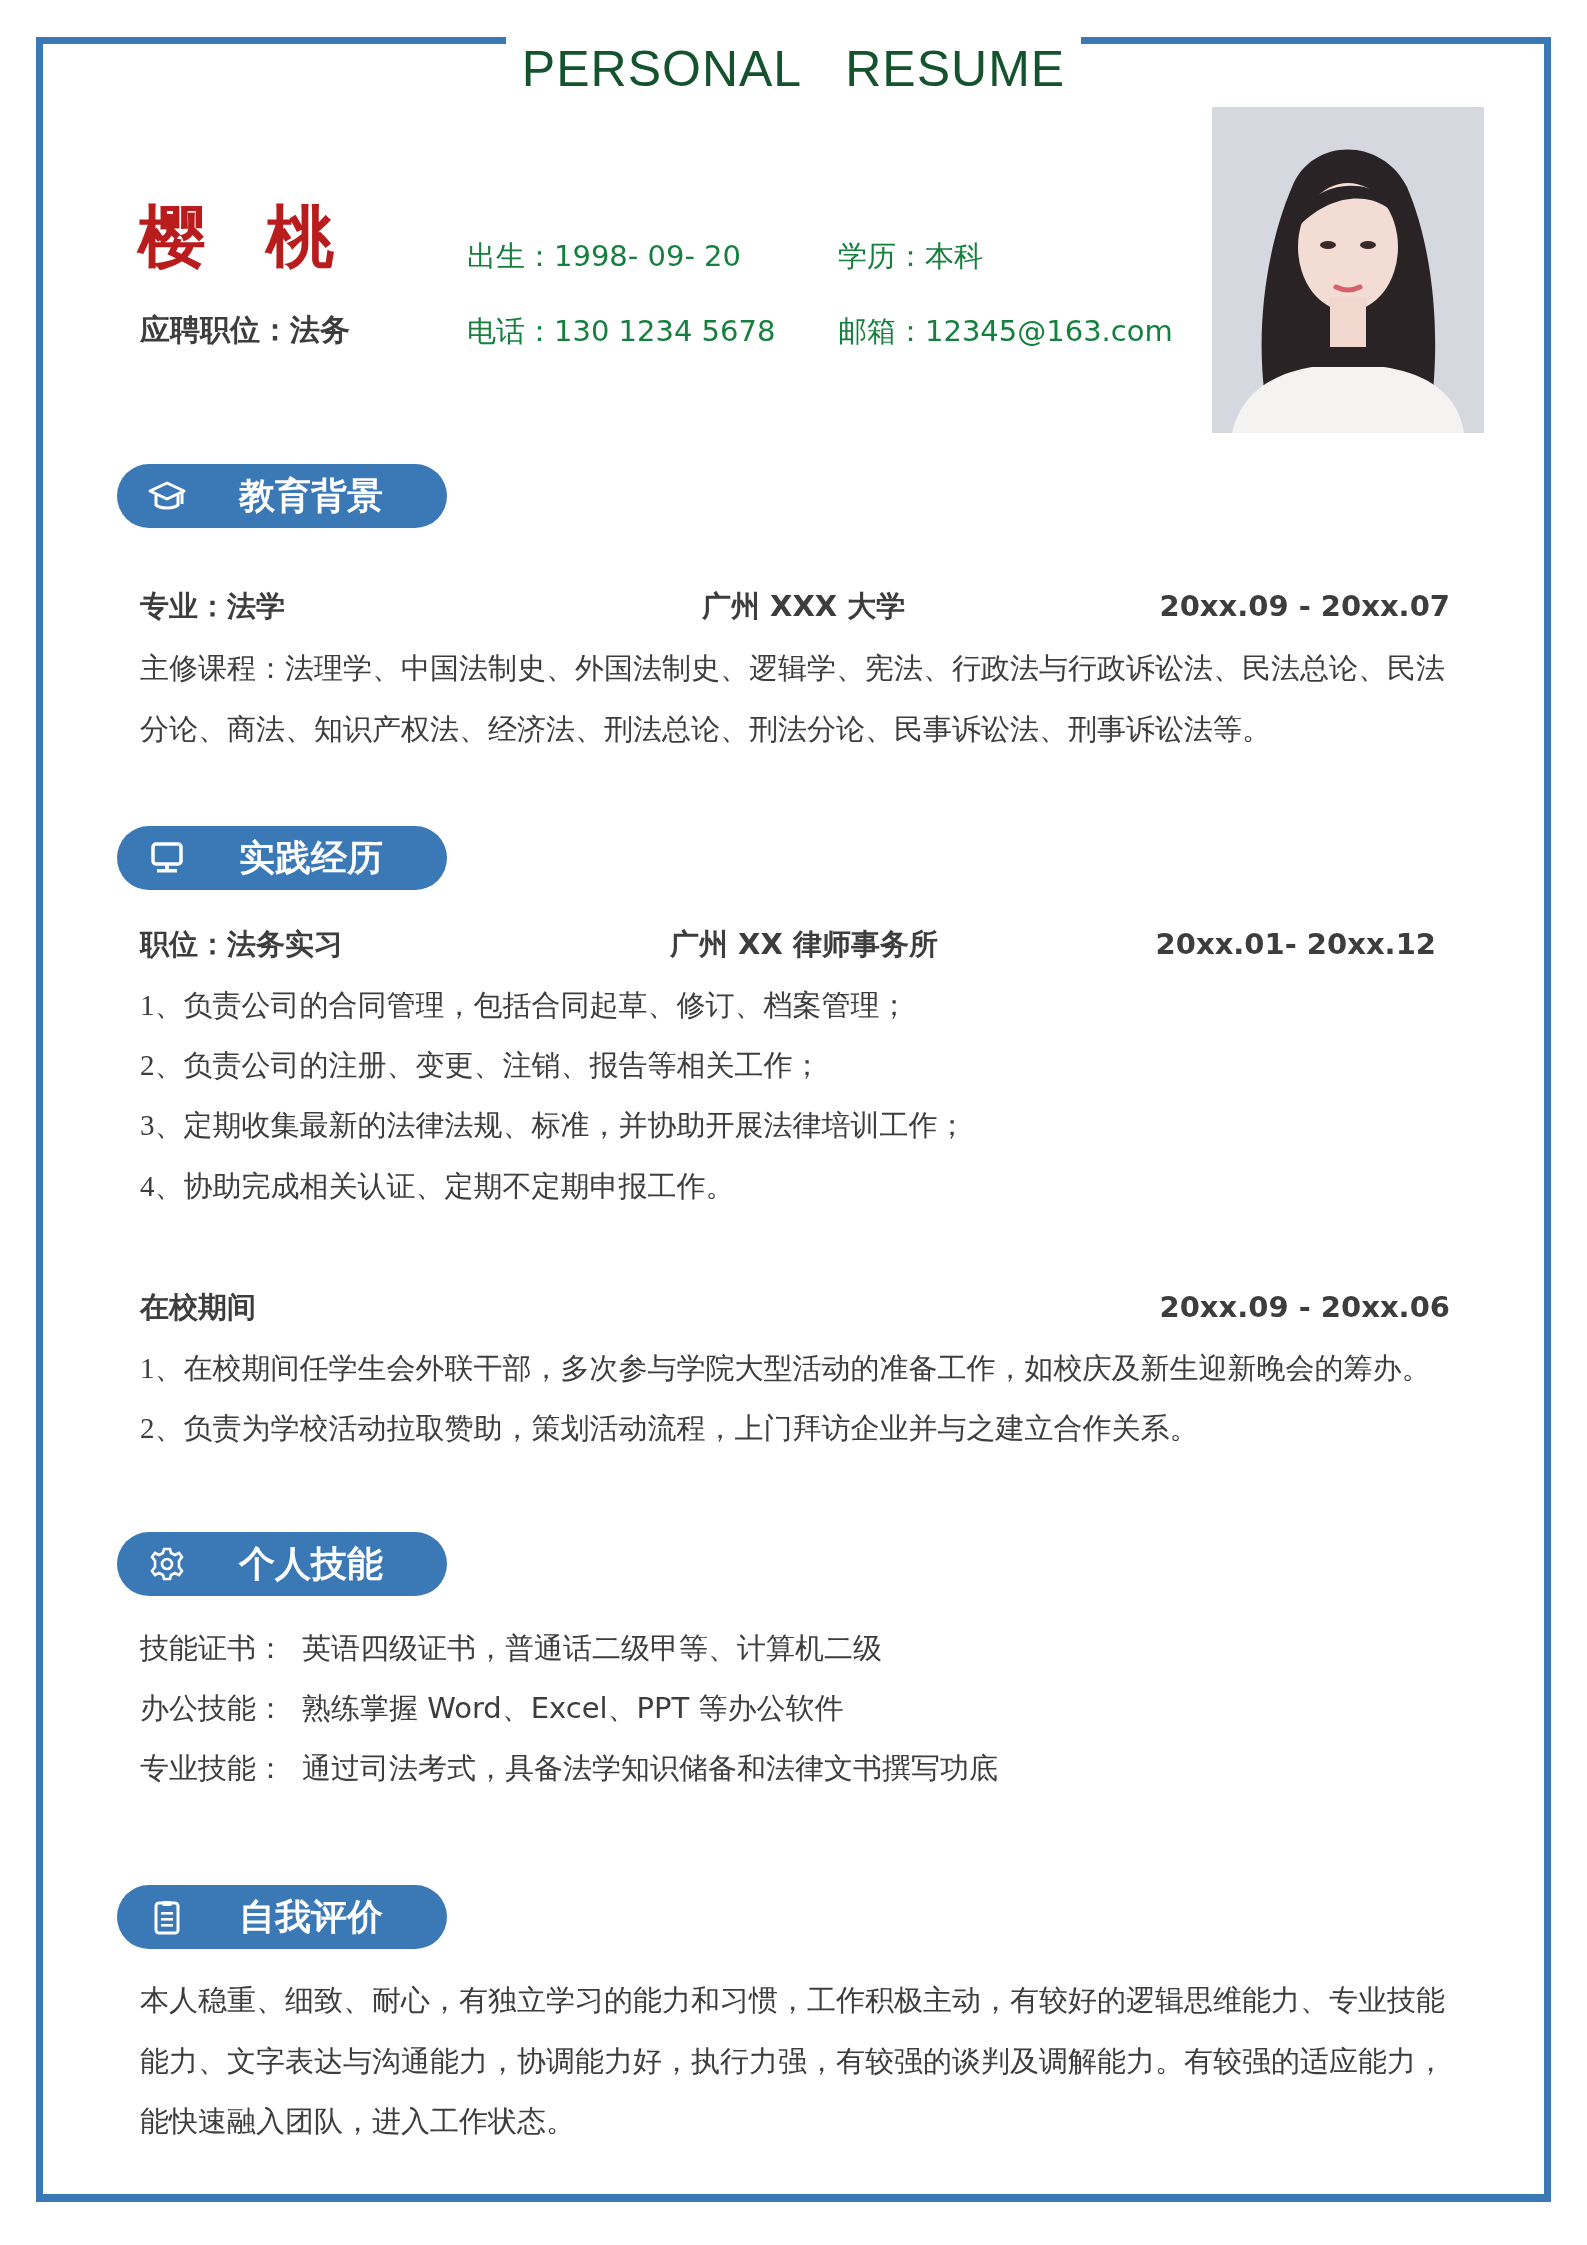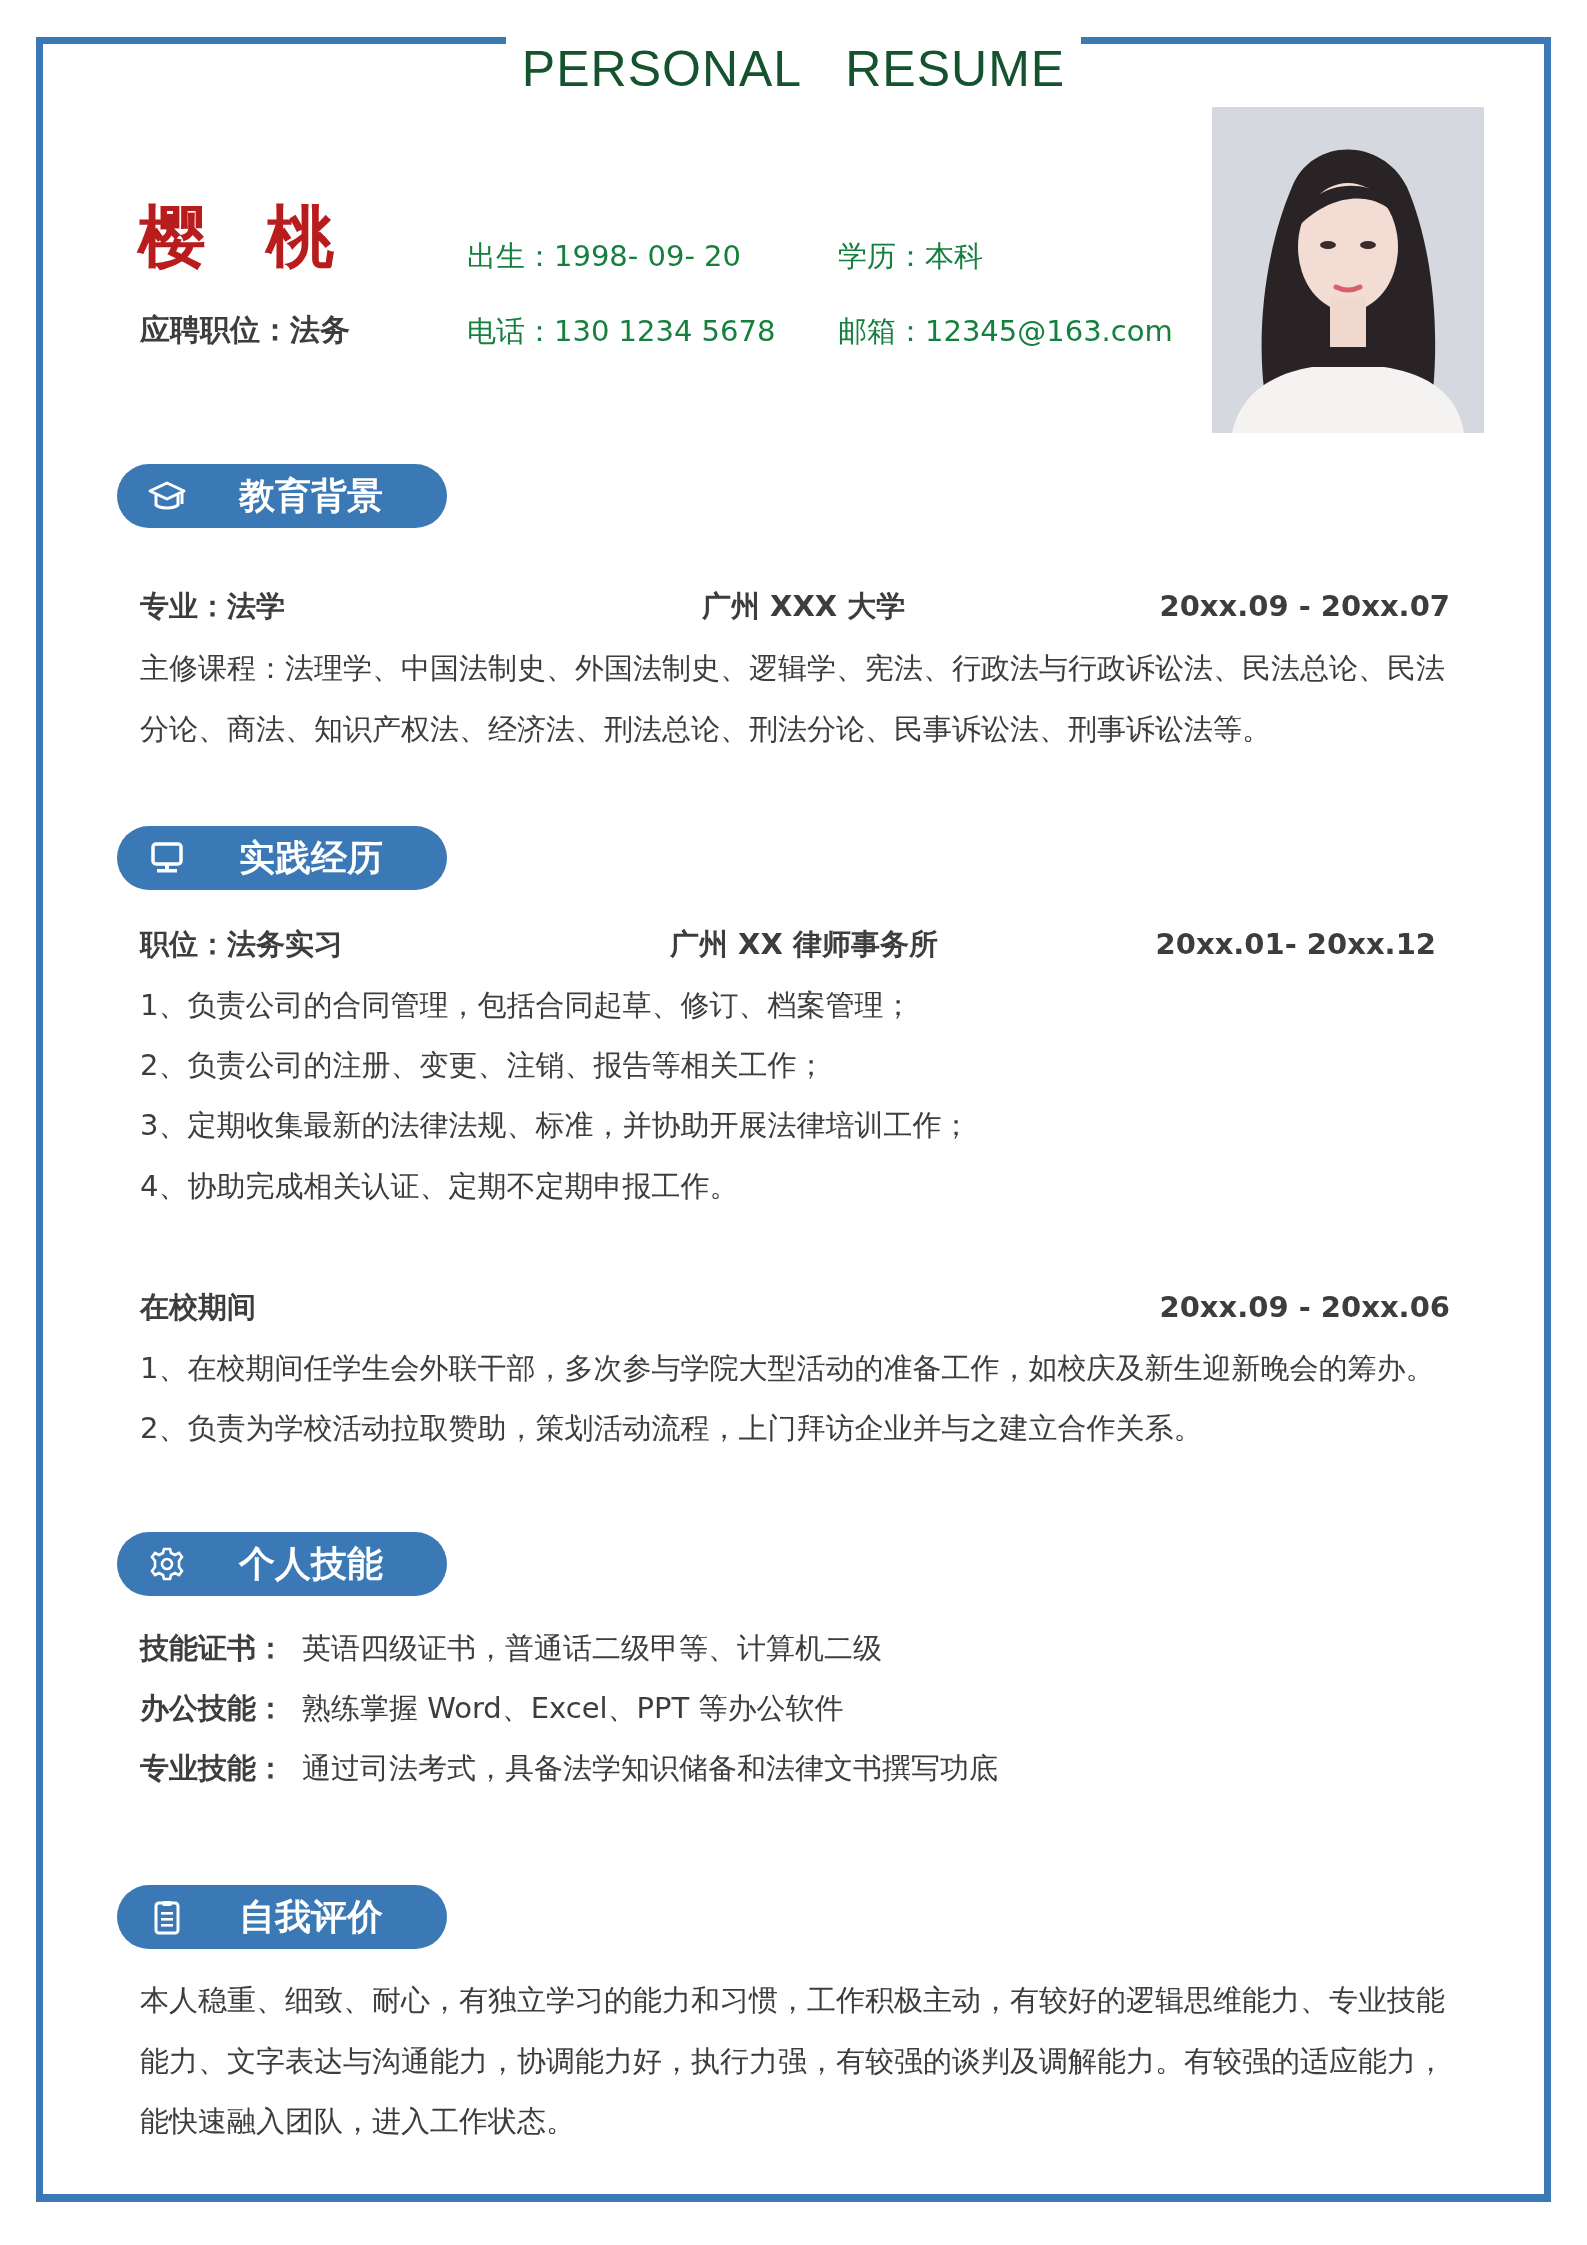--- a/index.html
+++ b/index.html
@@ -15,23 +15,23 @@
                font-size:50px; color:#14532d; letter-spacing:1px; word-spacing:30px; line-height:70px; }
   .name { left:138px; top:192px; font-size:68px; font-weight:bold; color:#b91c1c; letter-spacing:60px; line-height:90px; }
   .position { left:140px; top:308px; font-size:30px; font-weight:bold; line-height:44px; }
   .info { font-size:29px; line-height:44px; color:#15803d; }
   .photo { left:1212px; top:107px; width:272px; height:326px; background:linear-gradient(#d9dbe3,#cfd2da); overflow:hidden; }
   .pill { left:117px; width:330px; height:64px; background:#3a78b6; border-radius:32px; }
   .pill-icon { position:absolute; left:30px; top:14px; width:40px; height:36px; }
   .pill-label { position:absolute; left:122px; top:0; line-height:64px; font-size:36px; font-weight:bold; color:#ffffff; }
   .row { left:140px; width:1300px; height:44px; font-size:29px; font-weight:bold; line-height:44px; }
   .row .c { position:absolute; top:0; }
-  .txt { left:140px; width:1320px; font-size:29px; line-height:60px; color:#3d3d3d; }
+  .txt { left:140px; width:1320px; font-size:29px; line-height:60px; color:#3d3d3d;font-family:Liberation Serif, serif; }
   .skill { left:140px; font-size:29px; line-height:44px; }
-  .skill b { font-weight:bold; display:inline-block; width:162px; }
+  .skill b { font-weight:normal; display:inline-block; width:162px; }
 </style>
 </head>
 <body>
 
 <div class="abs frame-top-l"></div>
 <div class="abs frame-top-r"></div>
 <div class="abs frame-left"></div>
 <div class="abs frame-right"></div>
 <div class="abs frame-bottom"></div>
 

